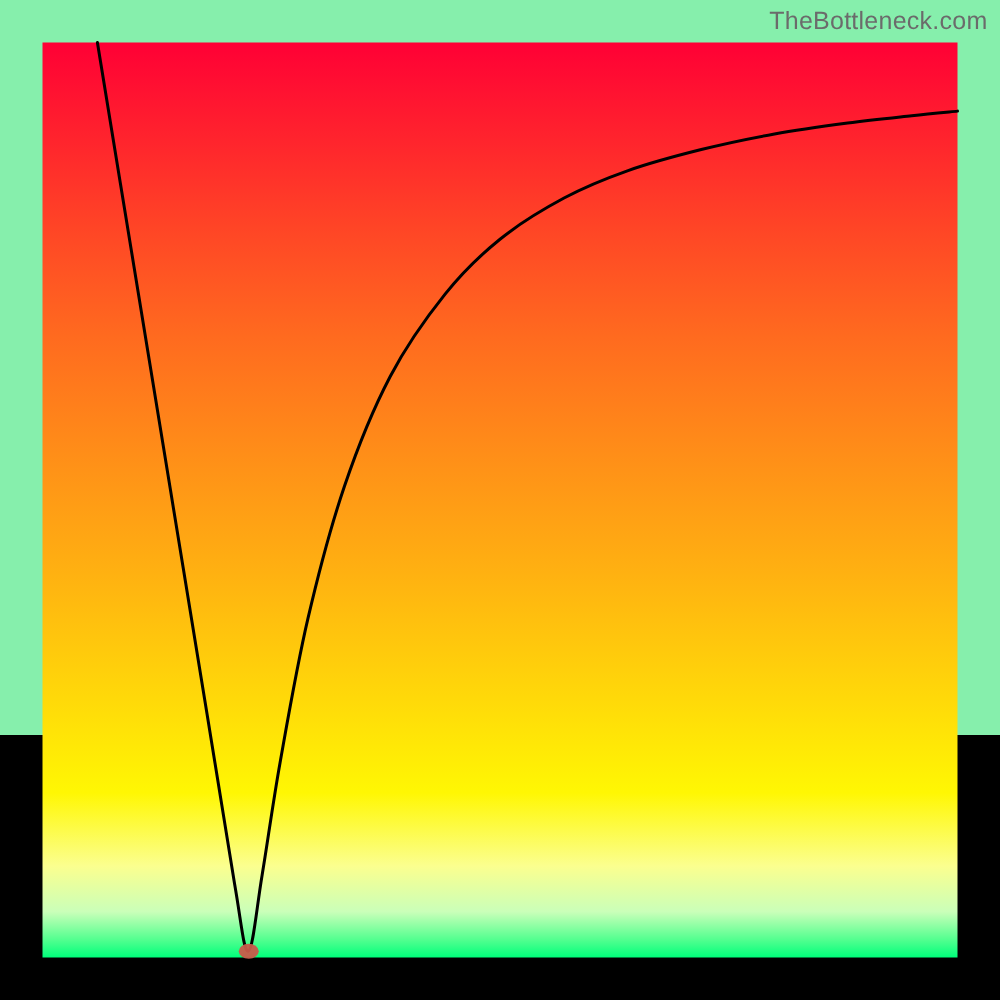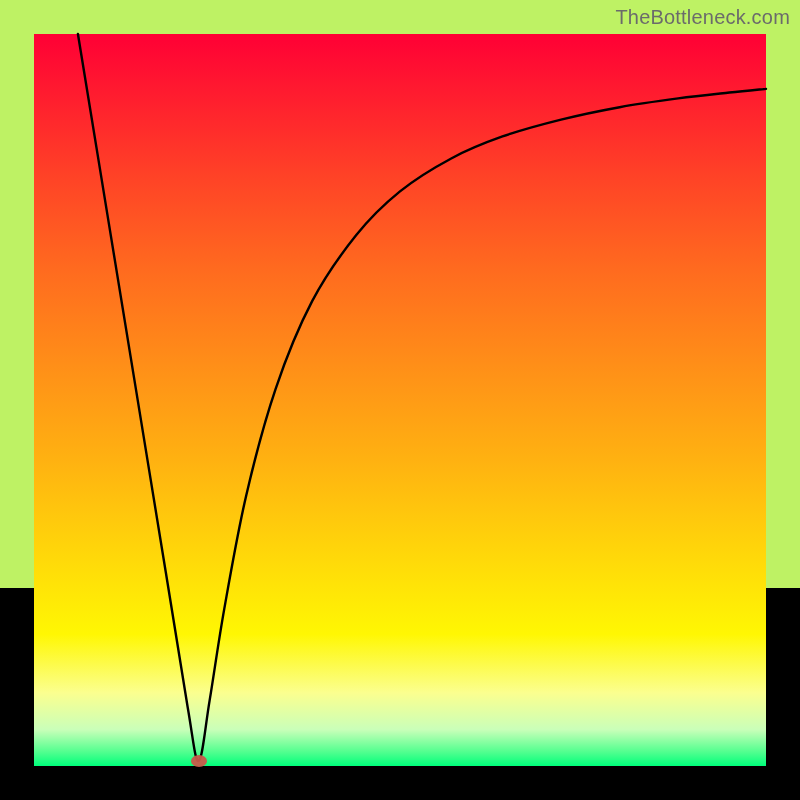--- a/index.html
+++ b/index.html
@@ -8,21 +8,21 @@
     width: 800px;
     height: 800px;
     overflow: hidden;
     background: #000;
     font-family: Arial, Helvetica, sans-serif;
   }
   .frame {
     position: relative;
     width: 800px;
     height: 588px;
-    background: #bef264;
+    background: #86efac;
   }
   .plot-area {
     position: absolute;
     left: 34px;
     top: 34px;
     width: 732px;
     height: 732px;
     background: linear-gradient(to bottom,
       #ff0035 0%,
       #ff1b2f 8%,

